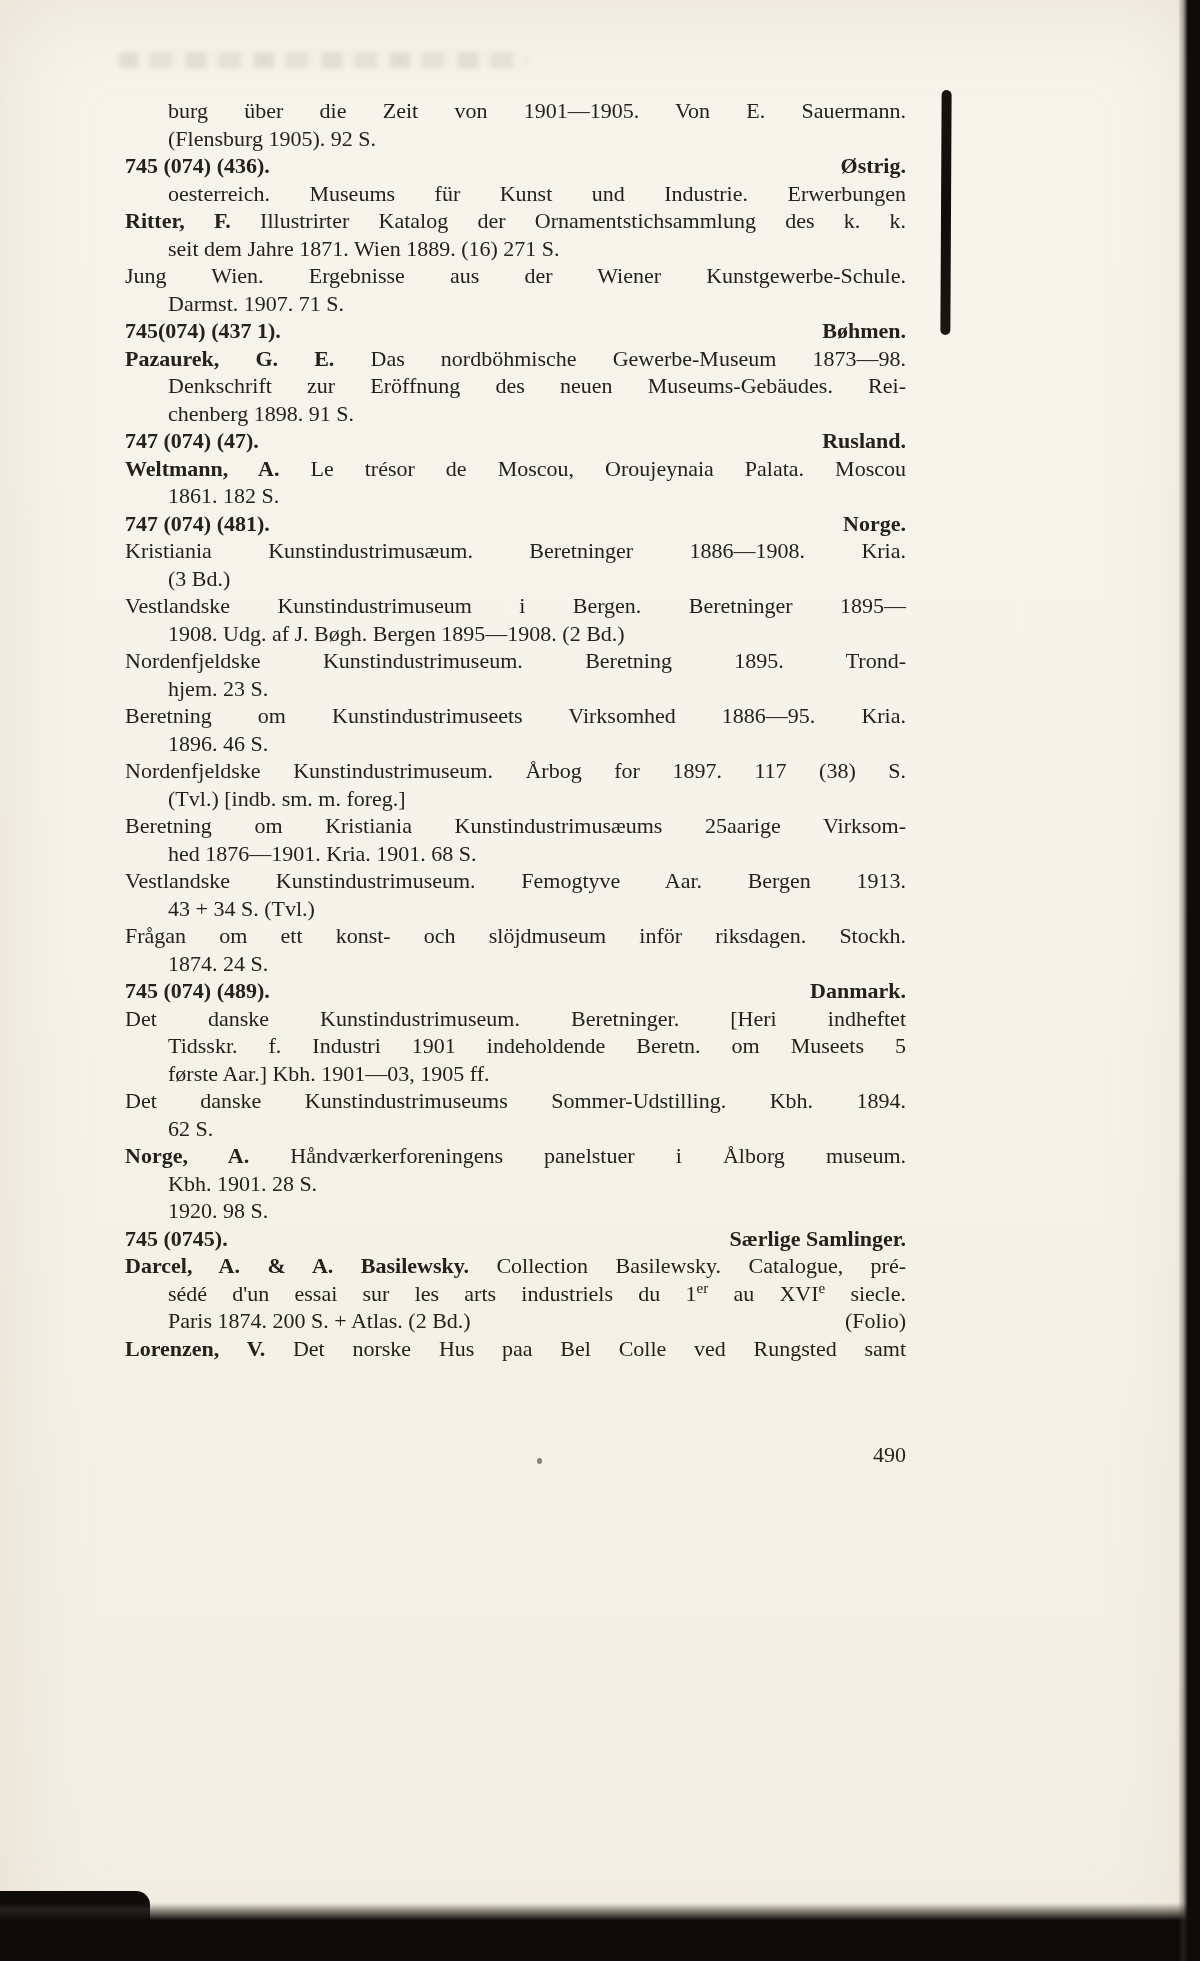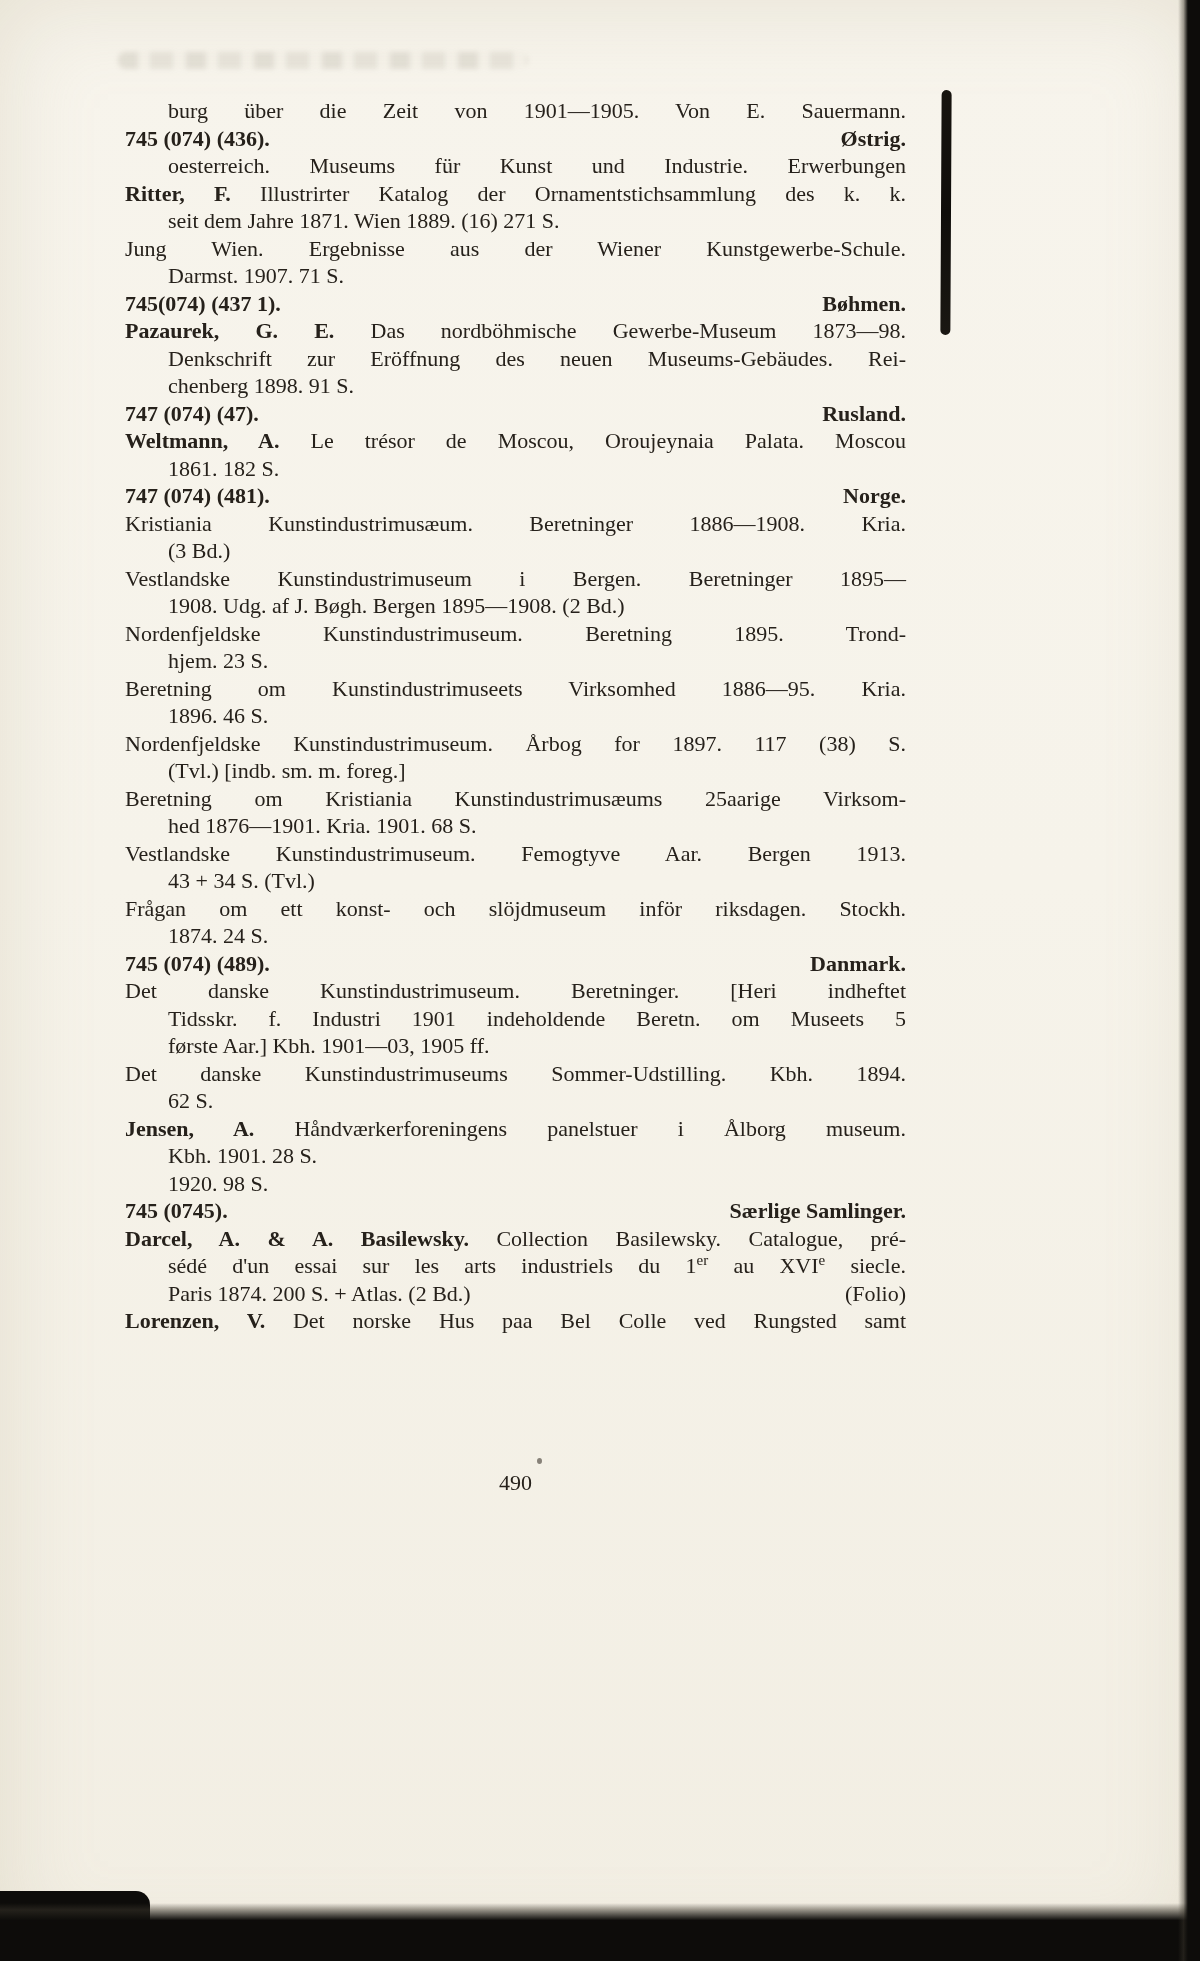--- a/index.html
+++ b/index.html
@@ -32,21 +32,21 @@
     font-size:22px;line-height:27.5px;color:var(--ink);
   }
   .line{min-height:27.5px;}
   .line.ind{padding-left:43px;}
   .line.just{text-align:justify;text-align-last:justify;}
   .line.split{display:flex;justify-content:space-between;align-items:baseline;}
   .bold{font-weight:bold;}
   sup{font-size:15px;line-height:0;vertical-align:super;}
   .page-number{
     position:absolute;top:1442px;left:125px;width:781px;
-    text-align:center;font-size:22px;color:var(--ink);margin-top:28px;
+    text-align:right;font-size:22px;color:var(--ink);
   }
   .speck{
     position:absolute;left:537px;top:1458px;width:5px;height:6px;
     background:rgba(45,39,30,0.55);border-radius:50%;
   }
   .ink-mark{
     position:absolute;left:941px;top:90px;width:10px;height:245px;
     background:linear-gradient(180deg,#17140f 0%, #0f0d0a 50%, #1a1712 100%);
     border-radius:5px;
     transform:rotate(0.3deg);
@@ -65,20 +65,21 @@
     border-radius:0 14px 0 0;
   }
 </style>
 </head>
 <body>
 
 <div class="paper">
   <div class="smudge"></div>
   <div class="text-block">
       <div class="line ind just"><span><span>burg über die Zeit von 1901—1905. Von E. Sauermann.</span></span></div>
+      <div class="line ind"><span><span>(Flensburg 1905). 92 S.</span></span></div>
       <div class="line split">
         <span><span class="bold">745 (074) (436).</span></span>
         <span class="bold">Østrig.</span>
       </div>
       <div class="line ind just"><span><span>oesterreich. Museums für Kunst und Industrie. Erwerbungen</span></span></div>
       <div class="line just"><span><span class="bold">Ritter, F.</span><span> Illustrirter Katalog der Ornamentstichsammlung des k. k.</span></span></div>
       <div class="line ind"><span><span>seit dem Jahre 1871. Wien 1889. (16) 271 S.</span></span></div>
       <div class="line just"><span><span>Jung Wien. Ergebnisse aus der Wiener Kunstgewerbe-Schule.</span></span></div>
       <div class="line ind"><span><span>Darmst. 1907. 71 S.</span></span></div>
       <div class="line split">
@@ -116,21 +117,21 @@
       <div class="line ind"><span><span>1874. 24 S.</span></span></div>
       <div class="line split">
         <span><span class="bold">745 (074) (489).</span></span>
         <span class="bold">Danmark.</span>
       </div>
       <div class="line just"><span><span>Det danske Kunstindustrimuseum. Beretninger. [Heri indheftet</span></span></div>
       <div class="line ind just"><span><span>Tidsskr. f. Industri 1901 indeholdende Beretn. om Museets 5</span></span></div>
       <div class="line ind"><span><span>første Aar.] Kbh. 1901—03, 1905 ff.</span></span></div>
       <div class="line just"><span><span>Det danske Kunstindustrimuseums Sommer-Udstilling. Kbh. 1894.</span></span></div>
       <div class="line ind"><span><span>62 S.</span></span></div>
-      <div class="line just"><span><span class="bold">Jensen, A.</span><span> Håndværkerforeningens panelstuer i Ålborg museum.</span></span></div>
+      <div class="line just"><span><span class="bold">Norge, A.</span><span> Håndværkerforeningens panelstuer i Ålborg museum.</span></span></div>
       <div class="line ind"><span><span>Kbh. 1901. 28 S.</span></span></div>
       <div class="line ind"><span><span>1920. 98 S.</span></span></div>
       <div class="line split">
         <span><span class="bold">745 (0745).</span></span>
         <span class="bold">Særlige Samlinger.</span>
       </div>
       <div class="line just"><span><span class="bold">Darcel, A. &amp; A. Basilewsky.</span><span> Collection Basilewsky. Catalogue, pré-</span></span></div>
       <div class="line ind just"><span><span>sédé d'un essai sur les arts industriels du 1</span><sup>er</sup><span> au XVI</span><sup>e</sup><span> siecle.</span></span></div>
       <div class="line ind split">
         <span><span>Paris 1874. 200 S. + Atlas. (2 Bd.)</span></span>

